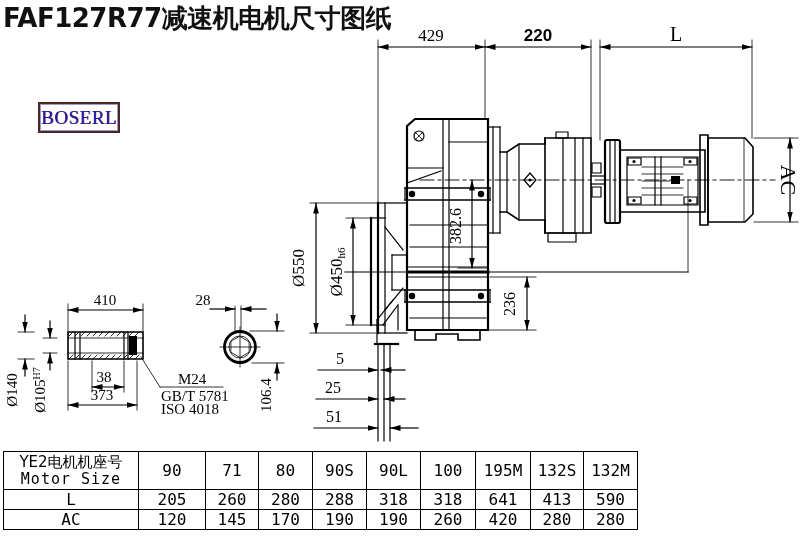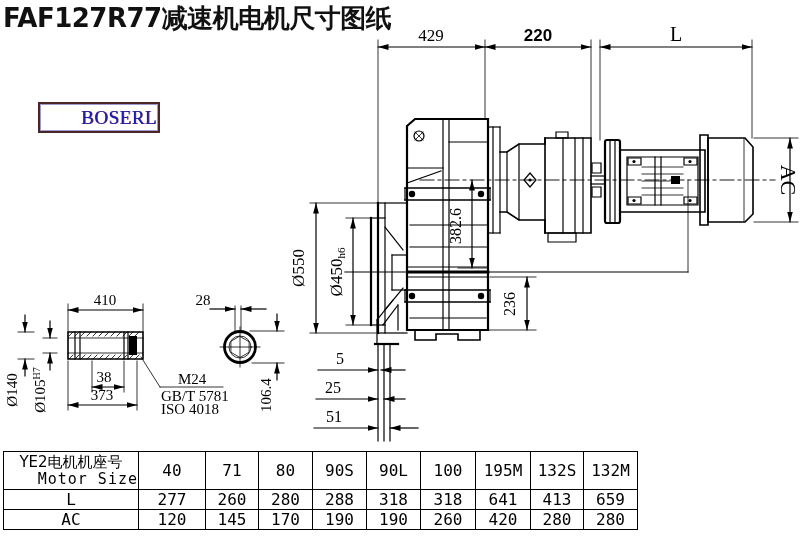--- a/index.html
+++ b/index.html
@@ -2,21 +2,21 @@
 <html><head>
 <meta charset="utf-8">
 <style>
   html,body{margin:0;padding:0;background:#888;}
   #stage{position:relative;width:800px;height:557px;background:#ffffff;overflow:hidden;
          font-family:"Liberation Sans",sans-serif;}
   #title{position:absolute;left:3px;top:1px;font:bold 26px "DejaVu Sans",sans-serif;
          color:#111;letter-spacing:-0.5px;white-space:nowrap;}
   #logo{position:absolute;left:38px;top:102px;width:78px;height:27px;
         border:2.5px solid #4a2626;box-shadow:inset 0 0 0 1px #9b9bd0;
-        display:flex;align-items:center;justify-content:center;background:#fff;padding-left:40px;}
+        display:flex;align-items:center;justify-content:center;background:#fff;}
   #logo span{font:19px "Liberation Serif",serif;color:#1c1cb5;letter-spacing:0.5px;
         text-shadow:0.7px 0 0 #8a3a3a;}
   svg{position:absolute;left:0;top:0;}
   svg *{vector-effect:non-scaling-stroke;}
   .ln{fill:none;stroke:#000;stroke-width:1.2;stroke-linecap:square;}
   .w2{stroke-width:2.2;} .w16{stroke-width:1.6;} .thin{stroke-width:0.8;}
   .w28{stroke-width:2.8;}
   .cl{stroke-dasharray:14 4 3 4;stroke-width:0.9;}
   .fl{fill:#000;stroke:none;}
   text{fill:#000;stroke:none;font-family:"Liberation Serif",serif;}
@@ -24,21 +24,21 @@
   .db{font-family:"Liberation Sans",sans-serif;font-weight:bold;font-size:17px;}
   .dL{font-size:20px;} .dAC{font-size:22px;}
   .mid{text-anchor:middle;}
   
   #sizetable{position:absolute;left:3px;top:451px;border-collapse:collapse;table-layout:fixed;}
   #sizetable td{border:1.6px solid #000;text-align:center;vertical-align:middle;
         padding:0;color:#000;font:16px "DejaVu Sans Mono",monospace;}
   #sizetable .hcell{height:37px;}
   #sizetable .dcell{height:19px;}
   .hcn{font:15px "DejaVu Sans",sans-serif;line-height:17px;}
-  .hen{font:15px "DejaVu Sans Mono",monospace;letter-spacing:1px;line-height:17px;text-align:right;}
+  .hen{font:15px "DejaVu Sans Mono",monospace;letter-spacing:1px;line-height:17px;}
 </style>
 </head>
 <body>
 
 <div id="stage">
 
   <div id="title">FAF127R77减速机电机尺寸图纸</div>
 
   <div id="logo">
     <span>BOSERL</span>
@@ -296,41 +296,41 @@
         <col style="width:55px">
         <col style="width:53px">
       <col style="width:54px">
     </colgroup>
     <tbody>
         <tr>
       <td class="hcell">
         <div class="hcn">YE2电机机座号</div>
         <div class="hen">Motor Size</div>
       </td>
-      <td class="hcell">40</td>
+      <td class="hcell">90</td>
       <td class="hcell">71</td>
       <td class="hcell">80</td>
       <td class="hcell">90S</td>
       <td class="hcell">90L</td>
       <td class="hcell">100</td>
       <td class="hcell">195M</td>
       <td class="hcell">132S</td>
       <td class="hcell">132M</td>
     </tr>
     <tr>
       <td class="dcell">L</td>
-      <td class="dcell">277</td>
+      <td class="dcell">205</td>
       <td class="dcell">260</td>
       <td class="dcell">280</td>
       <td class="dcell">288</td>
       <td class="dcell">318</td>
       <td class="dcell">318</td>
       <td class="dcell">641</td>
       <td class="dcell">413</td>
-      <td class="dcell">659</td>
+      <td class="dcell">590</td>
     </tr>
     <tr>
       <td class="dcell">AC</td>
       <td class="dcell">120</td>
       <td class="dcell">145</td>
       <td class="dcell">170</td>
       <td class="dcell">190</td>
       <td class="dcell">190</td>
       <td class="dcell">260</td>
       <td class="dcell">420</td>

